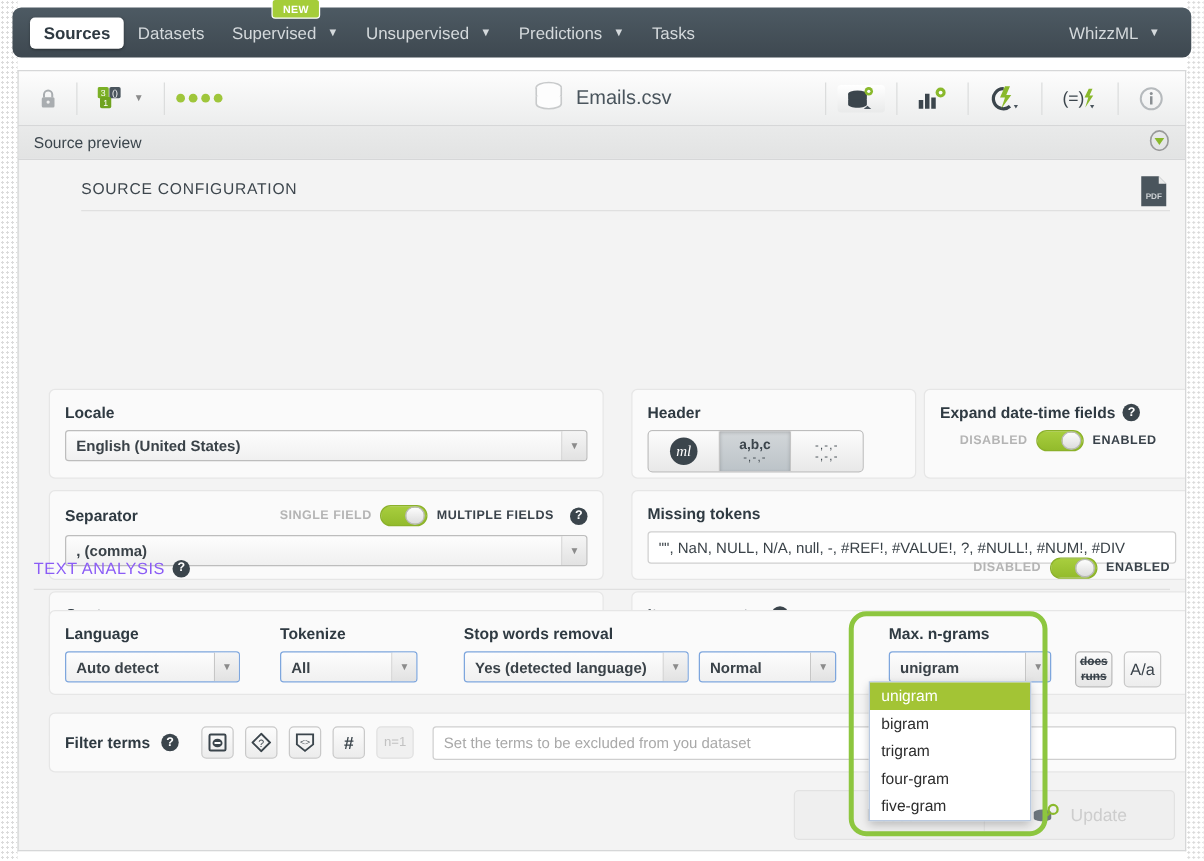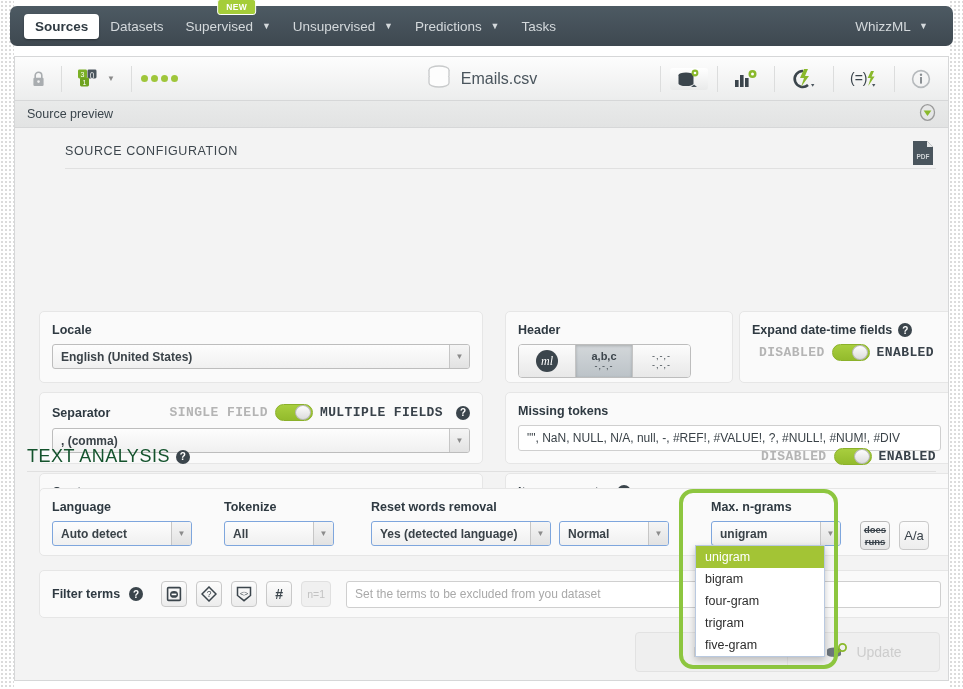--- a/index.html
+++ b/index.html
@@ -104,21 +104,21 @@
   .sel-ctl .arrow {
     position:absolute; right:0; top:0; bottom:0; width:20px;
     background:linear-gradient(#f5f5f5,#e2e2e2); border-left:1px solid #c6c6c6;
     border-radius:0 2px 2px 0; display:flex; align-items:center; justify-content:center;
     font-size:8px; color:#8b8b8b;
   }
   .sel-ctl.blue { border-color:#7ea6dd; }
 
   
   .toggle-row { display:flex; align-items:center; gap:7px; }
-  .tg-text { font-size:13px; font-weight:bold; letter-spacing:.4px;font-family:Liberation Mono, monospace; }
+  .tg-text { font-size:10px; font-weight:bold; letter-spacing:.4px; }
   .tg-off { color:#b4b4b4; }
   .tg-on  { color:#39424a; }
   .toggle {
     width:38px; height:17px; border-radius:9px;
     background:linear-gradient(#a8ce3e,#93bb2c);
     border:1px solid #8bb12a; position:relative;
   }
   .toggle i {
     position:absolute; right:1px; top:0px; width:16px; height:15px; border-radius:50%;
     background:linear-gradient(#fdfdfd,#dcdcdc); border:1px solid #b9b9b9; display:block;
@@ -432,21 +432,21 @@
         <span>Items separator</span>
         <span class="help">?</span>
       </div>
       <div class="sel-ctl">
         <span class="val">Auto detect</span>
         <span class="arrow">▼</span>
       </div>
     </div>
 
     <div style="position:absolute; left:12px; top:318px; right:12px; display:flex; align-items:center;">
-      <span style="font-size:18px;color:#14532d;letter-spacing:.5px;">TEXT ANALYSIS</span>
+      <span style="font-size:13px;color:#8b5cf6;letter-spacing:.5px;">TEXT ANALYSIS</span>
       <span class="help">?</span>
       <span style="margin-left:auto;display:flex;align-items:center;gap:7px;">
         <span class="tg-text tg-off">DISABLED</span>
         <span class="toggle">
             <i></i>
           </span>
         <span class="tg-text tg-on">ENABLED</span>
       </span>
     </div>
     <div class="divider" style="position:absolute;left:12px;right:12px;top:343px;"></div>
@@ -463,21 +463,21 @@
 
       <div style="position:absolute;left:184px;top:11px;width:110px;">
         <div class="card-label">Tokenize</div>
         <div class="sel-ctl blue">
           <span class="val">All</span>
           <span class="arrow">▼</span>
         </div>
       </div>
 
       <div style="position:absolute;left:331px;top:11px;width:310px;">
-        <div class="card-label">Reset words removal</div>
+        <div class="card-label">Stop words removal</div>
         <div style="display:flex;gap:8px;">
           <div class="sel-ctl blue" style="width:180px;">
             <span class="val">Yes (detected language)</span>
             <span class="arrow">▼</span>
           </div>
           <div class="sel-ctl blue" style="width:110px;">
             <span class="val">Normal</span>
             <span class="arrow">▼</span>
           </div>
         </div>
@@ -553,20 +553,20 @@
         </svg>
         <span>Update</span>
       </div>
     </div>
 
   </div>
 
   <div class="dd-open" style="left:695px; top:545px; width:130px;">
     <div class="sel">unigram</div>
     <div>bigram</div>
+    <div>trigram</div>
     <div>four-gram</div>
-    <div>trigram</div>
     <div>five-gram</div>
   </div>
 
   <div class="ring" style="left:679px; top:489px; width:159px; height:180px;"></div>
 
 </div>
 
 </body></html>

